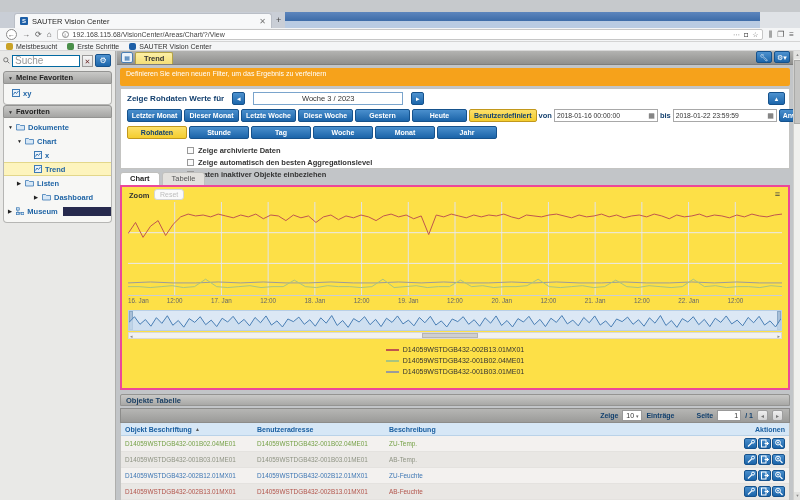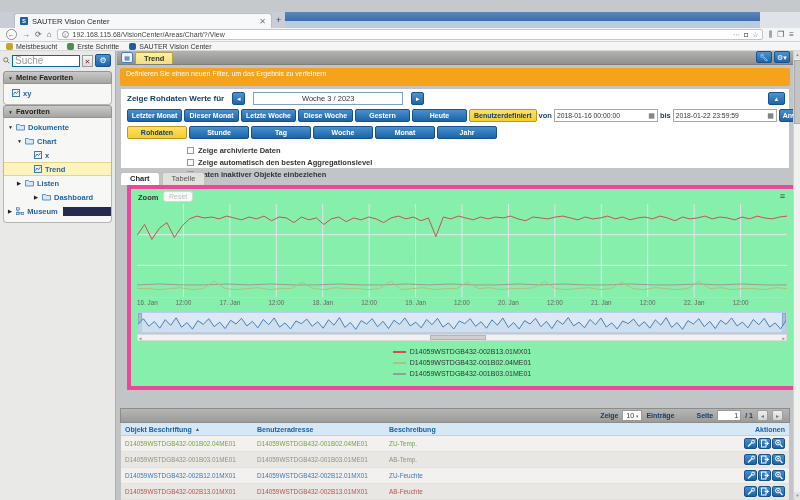--- a/index.html
+++ b/index.html
@@ -72,21 +72,21 @@
 #f-row3{display:flex;align-items:center;gap:2px;padding:2px 4px 0 6px;height:17px}
 .agg-b{width:60px;flex:none}
 #f-checks{padding:4px 0 0 66px}
 .chk-row{display:flex;align-items:center;gap:4px;height:12px}
 .chk{width:7px;height:7px;border:1px solid #999;background:#fbfbfb;flex:none}
 .chk-label{font-size:7.5px;font-weight:bold;color:#333}
 #view-tabs{position:absolute;left:3px;top:121px;height:13px;display:flex;gap:2px}
 .vtab{height:13px;padding:0 9px;font-size:7.5px;line-height:12px;border:1px solid #c0c0be;border-bottom:none;border-radius:3px 3px 0 0}
 .vtab.active{background:#fff;color:#222;font-weight:bold}
 .vtab.inactive{background:#e3e1dd;color:#555}
-#chart-panel{position:absolute;left:10px;top:134px;width:670px;height:205px;background:#86efac;border:4px solid #ec4899}
+#chart-panel{position:absolute;left:3px;top:134px;width:670px;height:205px;background:#fde047;border:2px solid #ec4899}
 #chart-head{position:relative;height:15px}
 #zoom-label{position:absolute;left:7px;top:4px;font-size:7.5px;font-weight:bold;color:#333}
 #reset-btn{position:absolute;left:32px;top:2px;height:11px;padding:0 5px;border:1px solid #d6d6d6;border-radius:3px;background:#fafafa;color:#bdbdbd;font-size:7px;line-height:10px}
 #chart-menu{position:absolute;right:8px;top:2px;font-size:9px;color:#444}
 #plot{position:relative;margin:0 6px;height:94px;border-bottom:1px solid #c9cdd5}
 #plot svg,#nav svg{position:absolute;left:0;top:0;width:100%;height:100%}
 #xlabels{position:relative;margin:0 6px;height:10px}
 #xlabels span{position:absolute;top:1px;font-size:6.3px;color:#666;transform:translateX(-50%);white-space:nowrap}
 #xlabels span.first{transform:none}
 #nav{position:relative;margin:4px 6px 0 6px;height:21px;background:#dce8f5;border:1px solid #b9cfe6}
@@ -394,20 +394,21 @@
               <span class="leg-dash" style="background: rgb(169, 196, 127);"></span>
               <span class="leg-label">D14059WSTDGB432-001B02.04ME01</span>
             </div>
             <div class="leg-row">
               <span class="leg-dash" style="background: rgb(155, 155, 155);"></span>
               <span class="leg-label">D14059WSTDGB432-001B03.01ME01</span>
             </div>
           </div>
       </div>
 
+      <div id="obj-header">Objekte Tabelle</div>
       <div id="table-toolbar">
         <span>Zeige</span>
         <span id="page-size"><span>10</span> <span class="dd">▾</span></span>
         <span>Einträge</span>
         <span style="width:14px"></span>
         <span>Seite</span>
         <input id="page-input" value="1" style="">
         <span>/ 1</span>
         <span class="pg-btn">◂</span>
         <span class="pg-btn">▸</span>

